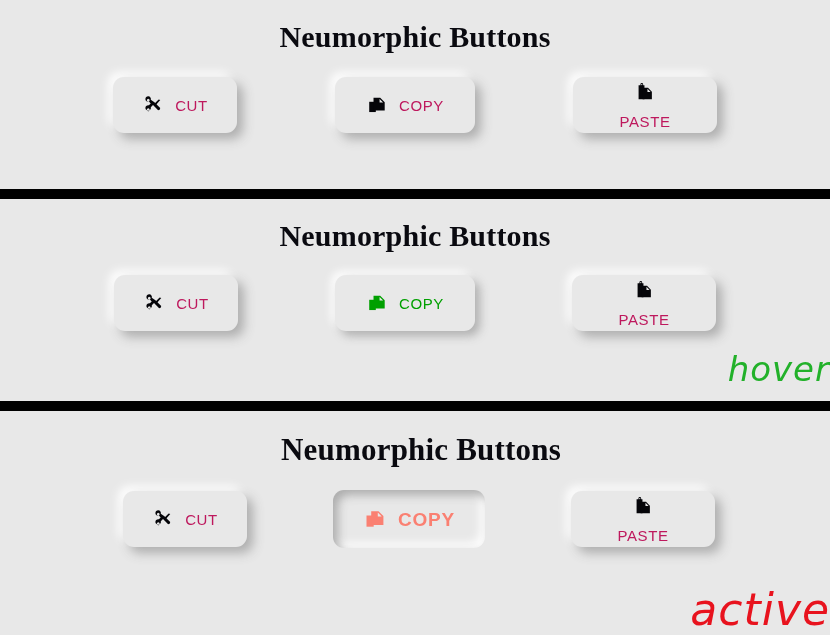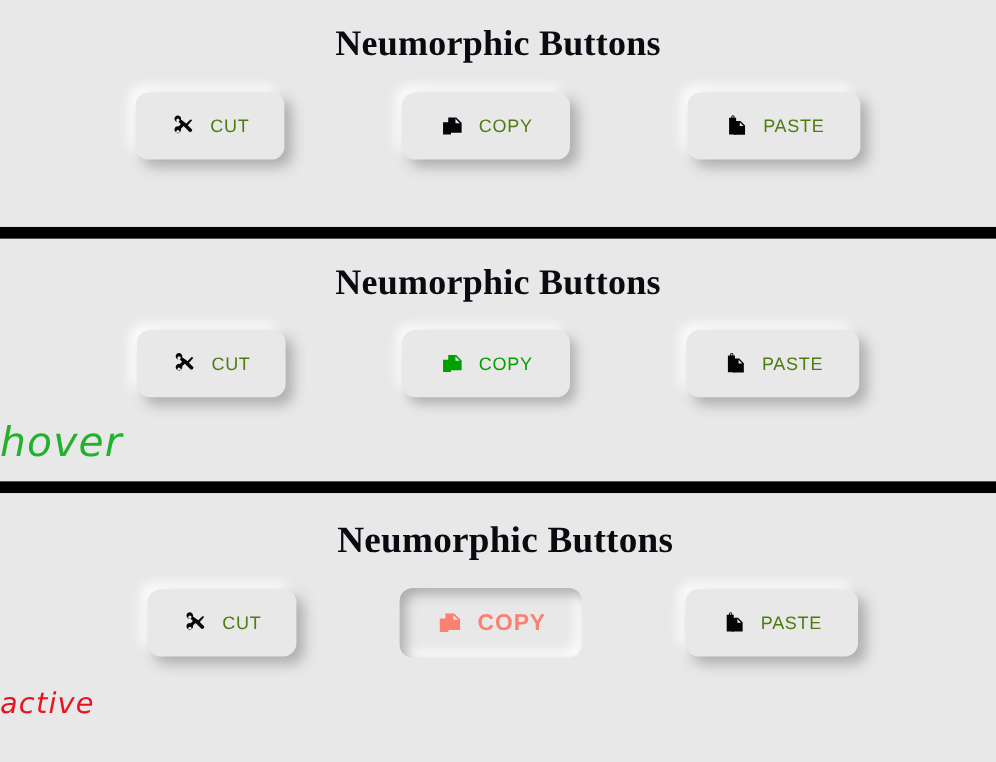--- a/index.html
+++ b/index.html
@@ -63,30 +63,30 @@
     gap: 11px;
     width: 124px;
     height: 56px;
     border: none;
     border-radius: 11px;
     background: #e8e8e8;
     cursor: pointer;
     font-family: "Liberation Sans", sans-serif;
     font-size: 15px;
     letter-spacing: 0.6px;
-    color: #4d7c0f;
+    color: #be185d;
     box-shadow:
       6px 6px 11px rgba(163,163,163,0.85),
       -5px -5px 10px rgba(255,255,255,0.95);
   }
 
   
   .w-cut   { width: 124px; }
   .w-copy  { width: 140px; }
-  .w-paste { width: 144px; }
+  .w-paste { width: 144px; flex-direction: column; }
 
   .nbtn .label { line-height: 1; white-space: nowrap; }
 
   
   .nbtn.is-hover {
     color: #00a000;
     box-shadow:
       5px 5px 10px rgba(163,163,163,0.8),
       -4px -4px 9px rgba(255,255,255,0.95);
   }
@@ -103,29 +103,29 @@
     box-shadow:
       inset 5px 5px 10px rgba(166,166,166,0.9),
       inset -5px -5px 10px rgba(255,255,255,0.95);
   }
   .nbtn.is-active .ico { fill: #fa8072; }
 
   .ico { display: block; fill: #050509; flex: 0 0 auto; }
 
   
   .caption {
-    text-align: left;
+    text-align: right;
     font-family: "DejaVu Sans", sans-serif;
     font-style: italic;
     font-size: 34px;
     font-weight: 400;
     letter-spacing: 1px;
   }
   .caption-hover  { color: #22b12a; margin-top: 18px; }
-  .caption-active { color: #e8131e; margin-top: 24px; font-size: 24px; }
+  .caption-active { color: #e8131e; margin-top: 36px; font-size: 44px; }
 </style>
 </head>
 <body>
 
 <div class="page">
 
   <div class="section">
     <div class="title title-1">Neumorphic Buttons</div>
 
     <div class="btn-row row-1">

